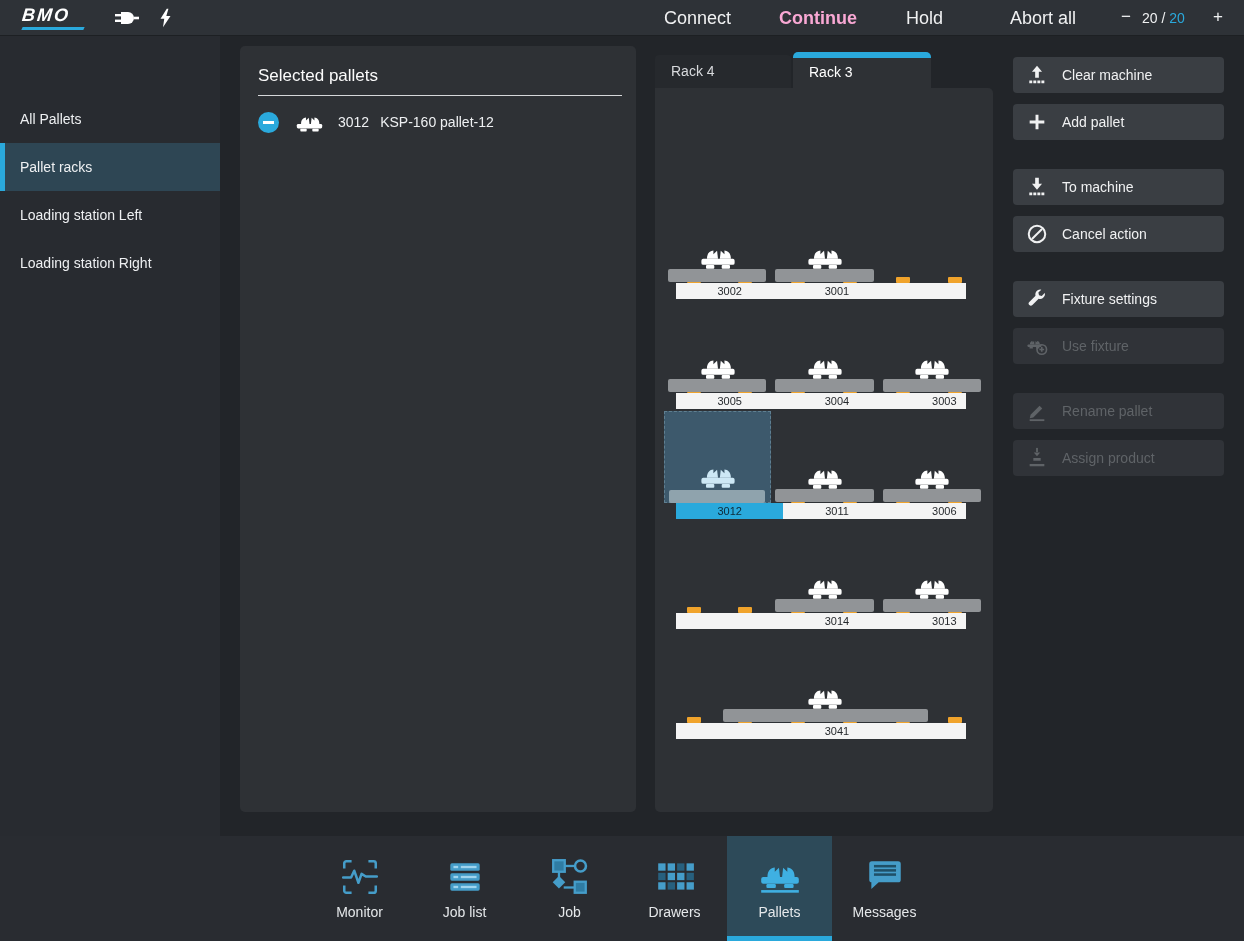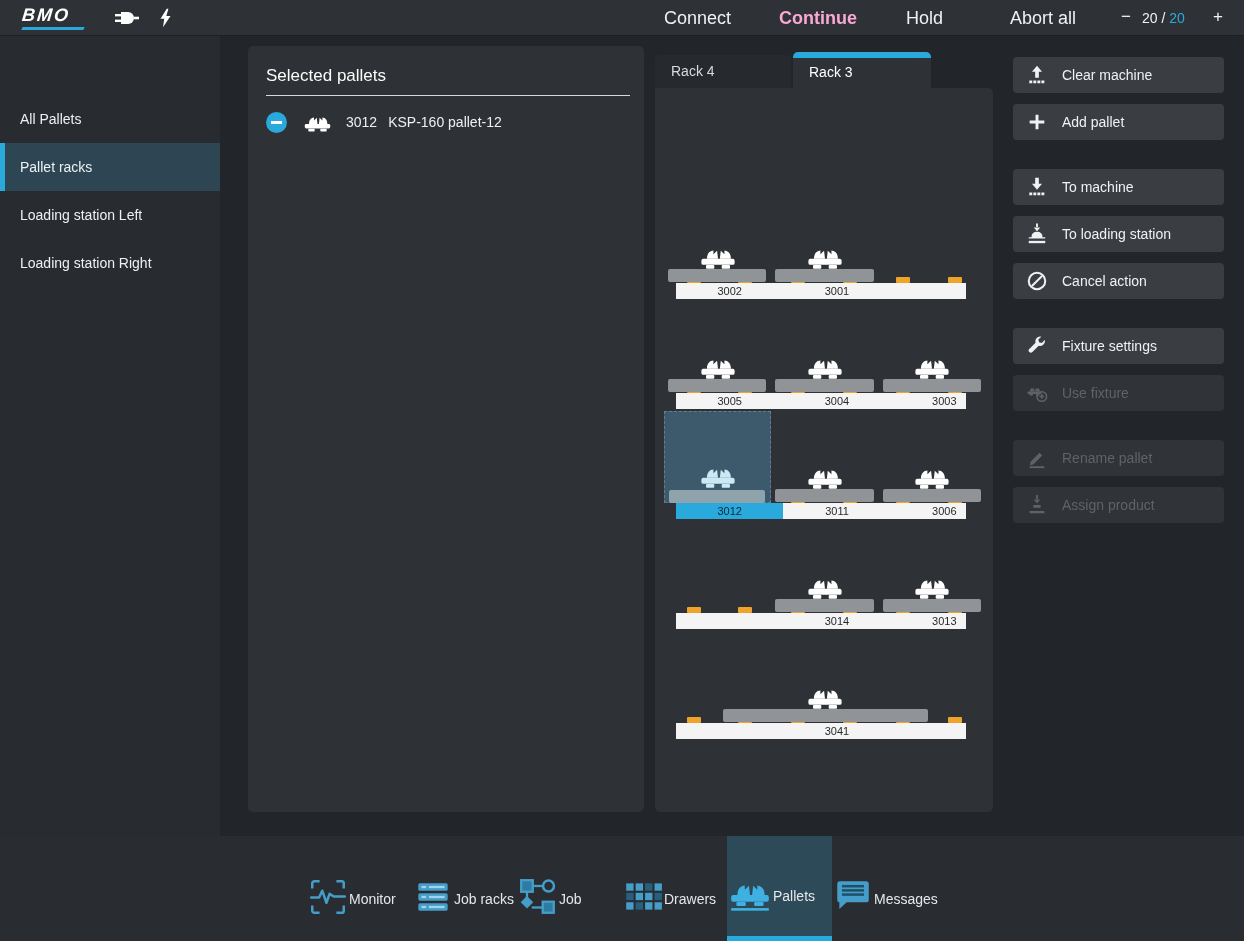--- a/index.html
+++ b/index.html
@@ -30,28 +30,28 @@
   .st-minus { left:1115px; } .st-plus { left:1207px; }
   .counter { position:absolute; left:1142px; top:0; height:36px; line-height:36px; font-size:14px; color:#f0f1f2; }
   .counter .accent { color:#2aa9dc; }
   
   .sidebar { position:absolute; left:0; top:36px; width:220px; height:800px; background:#282b30; padding-top:59px; }
   .side-item { position:relative; height:48px; line-height:48px; padding-left:20px; font-size:14px; color:#eef0f2; cursor:default; }
   .side-item.selected { background:#2e4654; border-left:5px solid #2aa9dc; padding-left:15px; }
   
   .bottombar { position:absolute; left:0; top:836px; width:1244px; height:105px; background:#292c31; }
   .nav-wrap { position:absolute; left:307px; top:0; height:105px; display:flex; }
-  .nav-item { width:105px; height:105px; display:flex; align-items:center; padding-top:17px; color:#e5e8ea; }
+  .nav-item { width:105px; height:105px; display:flex; flex-direction:column; align-items:center; padding-top:17px; color:#e5e8ea; }
   .nav-item.selected { background:#2d4a59; border-bottom:5px solid #2aa9dc; padding-top:17px; }
   .nav-icon { height:48px; display:flex; align-items:center; justify-content:center; color:#459dc9; }
   .nav-item.selected .nav-icon { color:#3fb0e2; }
   .nav-icon svg { display:block; }
   .nav-label { font-size:14px; margin-top:3px; }
   
-  .panel-sp { position:absolute; left:248px; top:46px; width:396px; height:766px; background:#2e3135; border-radius:5px; }
+  .panel-sp { position:absolute; left:240px; top:46px; width:396px; height:766px; background:#2e3135; border-radius:5px; }
   .panel-sp-title { margin:20px 14px 0 18px; font-size:17px; color:#fbfbfb; padding-bottom:9px; border-bottom:1px solid #d6d8da; }
   .sp-list { margin-top:10px; }
   .sp-row { display:flex; align-items:center; height:32px; padding-left:18px; }
   .minus-btn { width:21px; height:21px; border-radius:50%; background:#2aa9dc; position:relative; flex:0 0 auto; }
   .minus-btn::after { content:""; position:absolute; left:5px; top:9px; width:11px; height:3px; background:#fff; }
   .sp-icon { width:31px; height:19px; color:#fff; margin-left:15px; flex:0 0 auto; }
   .sp-icon svg { width:100%; height:100%; display:block; }
   .sp-id { margin-left:13px; font-size:14px; color:#eef0f2; }
   .sp-name { margin-left:11px; font-size:14px; color:#eef0f2; }
   
@@ -373,31 +373,20 @@
           <rect x="3.6" y="18" width="3.2" height="3"></rect>
           <rect x="8" y="18" width="3.2" height="3"></rect>
           <rect x="12.4" y="18" width="3.2" height="3"></rect>
           <rect x="16.8" y="18" width="3.2" height="3"></rect>
         </svg>
     </span>
     <span>To machine</span>
   </div>
   <div class="abtn">
     <span class="aicon">
-      <svg viewBox="0 0 24 24" fill="currentColor">
-          <rect x="11" y="0.5" width="2" height="4"></rect>
-          <path d="M12 9 L8.5 5 h7 z"></path>
-          <path d="M6 15.5 Q6 9.5 12 9.5 Q18 9.5 18 15.5 L21 15.5 L21 17 L3 17 L3 15.5 Z"></path>
-          <rect x="3" y="19.5" width="18" height="2.5"></rect>
-        </svg>
-    </span>
-    <span>To loading station</span>
-  </div>
-  <div class="abtn">
-    <span class="aicon">
       <svg viewBox="0 0 24 24">
           <circle cx="12" cy="12" r="9" fill="none" stroke="currentColor" stroke-width="2.2"></circle>
           <line x1="6.5" y1="17.5" x2="17.5" y2="6.5" stroke="currentColor" stroke-width="2.2"></line>
         </svg>
     </span>
     <span>Cancel action</span>
   </div>
   <div class="agap"></div>
   <div class="abtn">
     <span class="aicon">
@@ -466,21 +455,21 @@
             <g fill="#9fd4ee">
               <rect x="9" y="9.4" width="4.5" height="2.2"></rect>
               <rect x="16" y="9.4" width="15" height="2.2"></rect>
               <rect x="9" y="18.9" width="4.5" height="2.2"></rect>
               <rect x="16" y="18.9" width="15" height="2.2"></rect>
               <rect x="9" y="28.4" width="4.5" height="2.2"></rect>
               <rect x="16" y="28.4" width="15" height="2.2"></rect>
             </g>
           </svg>
       </span>
-      <span class="nav-label">Job racks</span>
+      <span class="nav-label">Job list</span>
     </div>
     <div class="nav-item">
       <span class="nav-icon">
         <svg viewBox="0 0 40 40" width="42" height="42">
             <line x1="14" y1="9.5" x2="25" y2="9.5" stroke="currentColor" stroke-width="2.2"></line>
             <line x1="9.5" y1="15" x2="9.5" y2="21" stroke="currentColor" stroke-width="2.2"></line>
             <line x1="14" y1="30" x2="24" y2="30" stroke="currentColor" stroke-width="2.2"></line>
             <rect x="4" y="4" width="11" height="11" fill="#2f7ca3" stroke="currentColor" stroke-width="2.2"></rect>
             <circle cx="30" cy="9.5" r="5.2" fill="none" stroke="currentColor" stroke-width="2.4"></circle>
             <path d="M9.5 19 l6 6 -6 6 -6 -6 z" fill="currentColor"></path>

